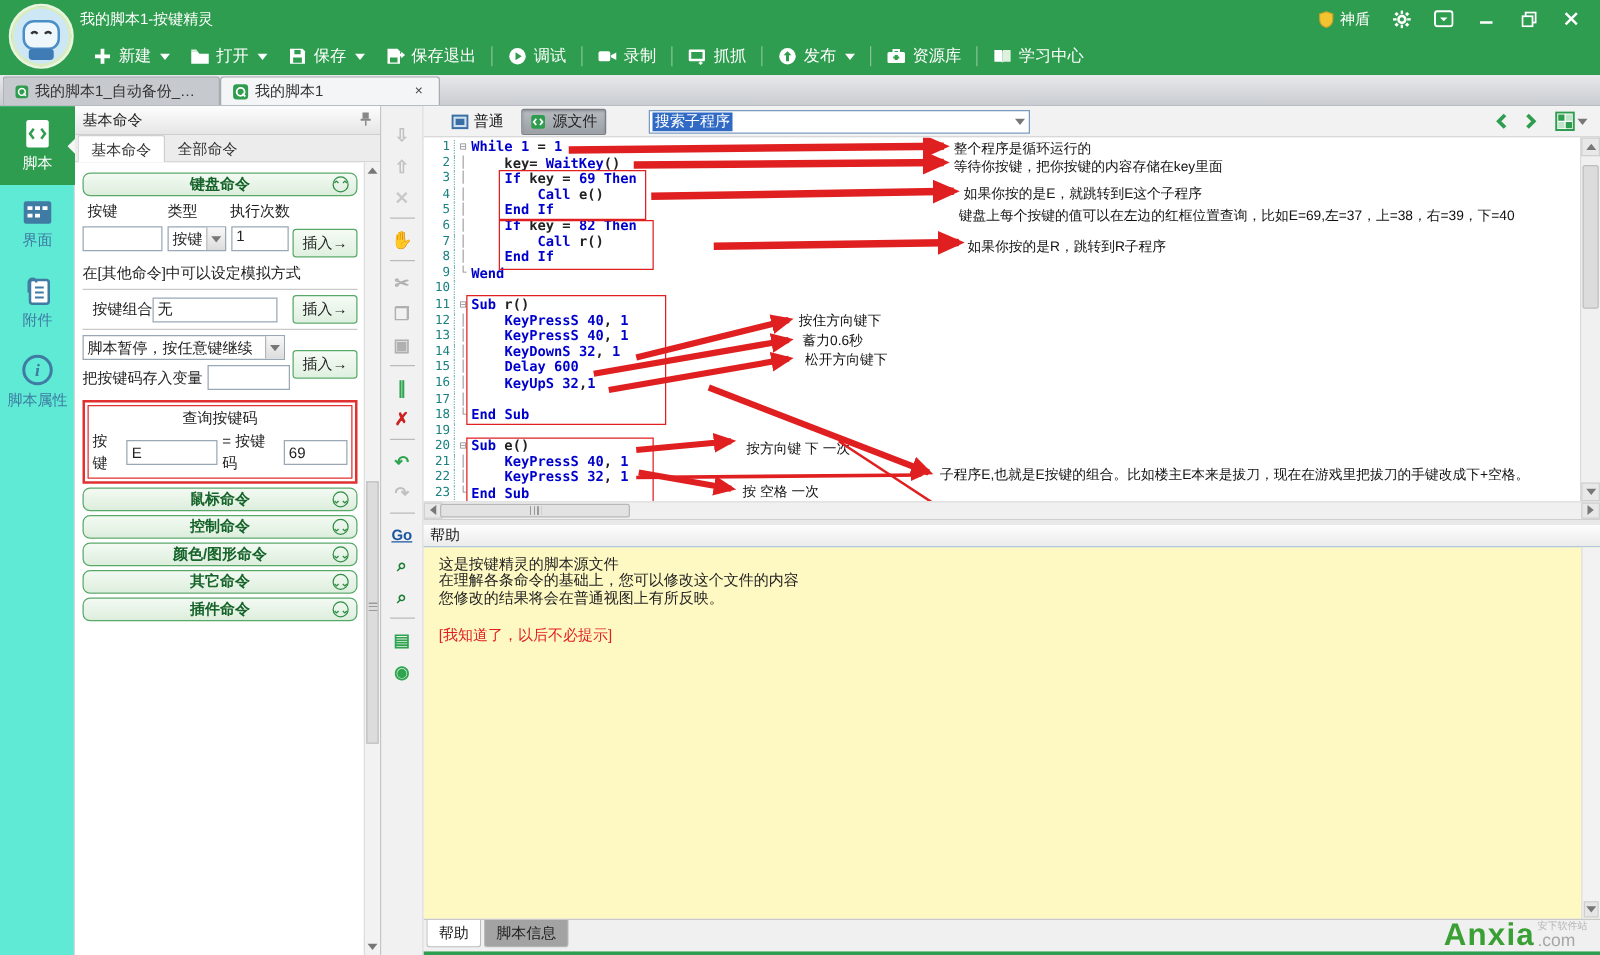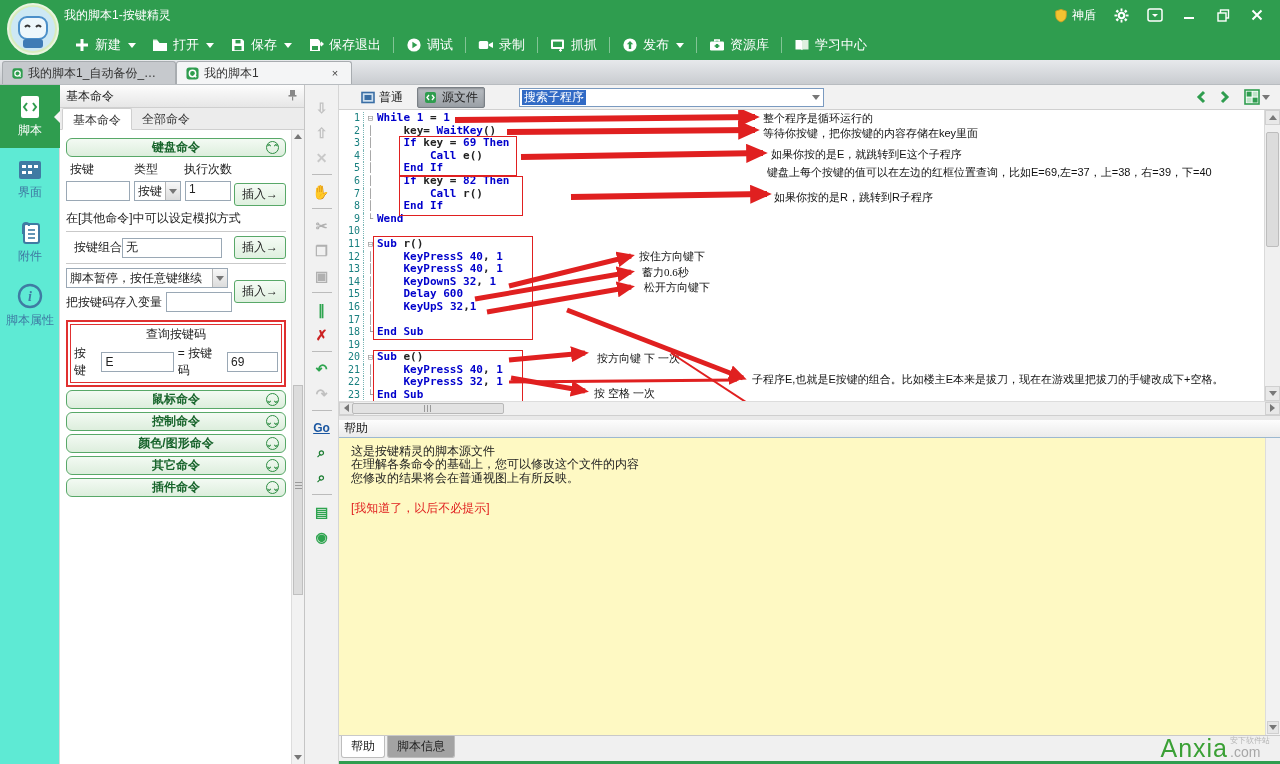--- a/index.html
+++ b/index.html
@@ -112,21 +112,21 @@
   .help-header { height:18px; background:linear-gradient(#fdfdfd,#ebebeb); border-bottom:1px solid #9cb8d0; font-size:12px; display:flex; align-items:center; padding-left:5px; }
   .help-body { flex:1; background:#fef9c3; position:relative; padding:7px 20px 0 12px; font-size:12px; line-height:13.5px; }
   .help-dismiss { color:#e02020; margin-top:17px; }
   .help-scroll { position:absolute; right:0; top:0; bottom:0; width:15px; background:#f2f2f2; border-left:1px solid #ddd; }
   .help-scroll .hs-bot { position:absolute; bottom:1px; left:1px; right:1px; height:13px; background:#e6e6e6; border:1px solid #cfcfcf; display:flex; align-items:center; justify-content:center; }
 
   .bottom-tabs { height:26px; background:#f0f0f0; border-top:1px solid #c9c9c9; display:flex; align-items:flex-start; padding-left:2px; position:relative; }
   .btab { height:22px; display:flex; align-items:center; padding:0 9px; font-size:12px; border:1px solid #bdbdbd; border-top:none; border-radius:0 0 3px 3px; background:#a3a3a3; margin-right:2px; }
   .btab.active { background:#fff; }
   .watermark { position:absolute; right:10px; top:0; display:flex; align-items:flex-start; }
-  .wm-main { color:#3aa035; font-size:25px; font-weight:normal; letter-spacing:1px; line-height:25px; }
+  .wm-main { color:#3aa035; font-size:25px; font-weight:bold; letter-spacing:1px; line-height:25px; }
   .wm-right { display:flex; flex-direction:column; align-items:flex-start; margin-left:2px; }
   .wm-small { font-size:8px; color:#b5b5b5; line-height:9px; }
   .wm-com { font-size:14px; color:#a7a7a7; line-height:14px; }
   .green-bottom { height:3px; background:#2f9d4f; }
 
   .tri-up    { width:0; height:0; border-left:4px solid transparent; border-right:4px solid transparent; border-bottom:5px solid #777; }
   .tri-down  { width:0; height:0; border-left:4px solid transparent; border-right:4px solid transparent; border-top:5px solid #777; }
   .tri-left  { width:0; height:0; border-top:4px solid transparent; border-bottom:4px solid transparent; border-right:5px solid #777; }
   .tri-right { width:0; height:0; border-top:4px solid transparent; border-bottom:4px solid transparent; border-left:5px solid #777; }
 </style>
@@ -651,21 +651,21 @@
             <div class="rbox" style="left: 60px; top: 26px; width: 118px; height: 40px;"></div>
             <div class="rbox" style="left: 60px; top: 66px; width: 124px; height: 40px;"></div>
             <div class="rbox" style="left: 34px; top: 126px; width: 160px; height: 104px;"></div>
             <div class="rbox" style="left: 34px; top: 240px; width: 150px; height: 54px;"></div>
             <div class="note" style="left: 424px; top: 1px;">整个程序是循环运行的</div>
             <div class="note" style="left: 424px; top: 16px;">等待你按键，把你按键的内容存储在key里面</div>
             <div class="note" style="left: 432px; top: 37px;">如果你按的是E，就跳转到E这个子程序</div>
             <div class="note" style="left: 428px; top: 55px;">键盘上每个按键的值可以在左边的红框位置查询，比如E=69,左=37，上=38，右=39，下=40</div>
             <div class="note" style="left: 435px; top: 80px;">如果你按的是R，跳转到R子程序</div>
             <div class="note" style="left: 300px; top: 139px;">按住方向键下</div>
-            <div class="note" style="left: 303px; top: 155px; font-family: Liberation Serif, serif;">蓄力0.6秒</div>
+            <div class="note" style="left: 303px; top: 155px;">蓄力0.6秒</div>
             <div class="note" style="left: 305px; top: 170px;">松开方向键下</div>
             <div class="note" style="left: 258px; top: 241px;">按方向键 下 一次</div>
             <div class="note" style="left: 255px; top: 276px;">按 空格 一次</div>
             <div class="note" style="left: 413px; top: 262px;">子程序E,也就是E按键的组合。比如楼主E本来是拔刀，现在在游戏里把拔刀的手键改成下+空格。</div>
           </div>
         <svg id="arrow-svg">
           <defs>
             <marker id="ah" markerWidth="3.6" markerHeight="3.2" refX="2.8" refY="1.6" orient="auto" markerUnits="strokeWidth">
               <path d="M0,0 L3.6,1.6 L0,3.2 Z" fill="#e02020"></path>
             </marker>

